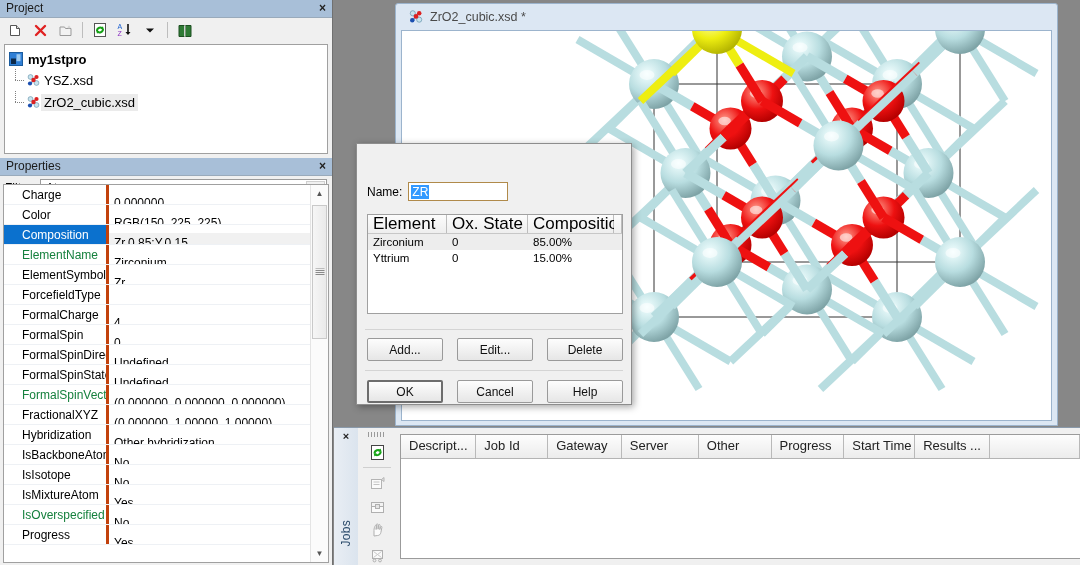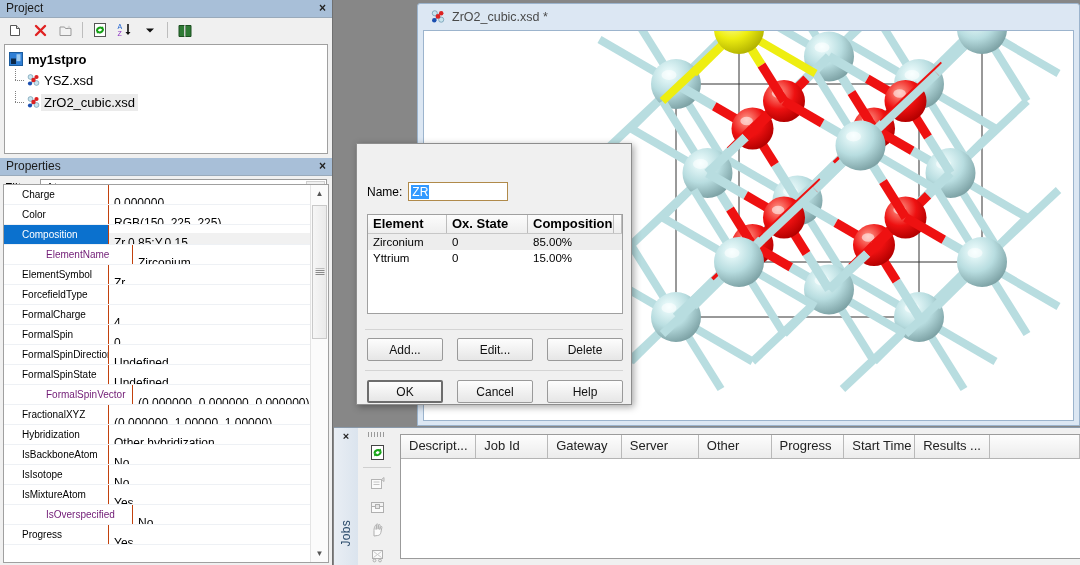--- a/index.html
+++ b/index.html
@@ -70,24 +70,24 @@
   }
   #prop-grid-wrap{
     position:absolute;left:3px;top:26px;right:3px;bottom:2px;
     background:#fff;border:1px solid #a0a0a0;box-sizing:border-box;
     display:flex;overflow:hidden;
   }
   #prop-grid{flex:1;overflow:hidden;}
   .prow{display:flex;height:20px;line-height:20px;border-bottom:1px solid #eef1f5;box-sizing:border-box;}
   .prow .pname{
     width:105px;min-width:105px;padding-left:18px;overflow:hidden;white-space:nowrap;
-    border-right:1px solid #c2410c;box-sizing:border-box;font-size:10px;
+    border-right:3px solid #c2410c;box-sizing:border-box;font-size:12px;
   }
   .prow .pval{flex:1;padding-left:5px;overflow:hidden;white-space:nowrap;font-size:12px;margin-top:8px;}
-  .prow.dim .pname{color:#701a75;margin-left:24px;}
+  .prow.dim .pname{color:#15803d;}
   .prow.selected .pname{background:#0b71ce;color:#fff;}
   .prow.selected .pval{background:#f1f1f1;}
   
   .vscroll{width:17px;background:#fbfbfb;border-left:1px solid #e4e4e4;position:relative;}
   .vscroll .arw{
     height:17px;display:flex;align-items:center;justify-content:center;
     font-size:8px;color:#555;background:#fbfbfb;cursor:pointer;
   }
   .vscroll .arw.bot{position:absolute;bottom:0;left:0;right:0;}
   .vscroll .thumb{
@@ -96,21 +96,21 @@
     border:1px solid #c9c9c9;cursor:pointer;
   }
   .vscroll .thumb .grip{
     position:absolute;left:50%;top:50%;transform:translate(-50%,-50%);
     width:9px;height:7px;
     background:repeating-linear-gradient(to bottom,#8a8a8a 0 1px,transparent 1px 2px);
   }
 
   
   #viewer-window{
-    position:absolute;left:417px;top:3px;width:663px;height:423px;
+    position:absolute;left:395px;top:3px;width:663px;height:423px;
     background:#dce7f3;border:1px solid #9cb4cd;border-radius:3px 3px 0 0;
     box-sizing:border-box;
   }
   #viewer-tab{
     height:25px;display:flex;align-items:center;gap:6px;padding-left:12px;
     color:#4a4a4a;font-size:12.5px;
   }
   #viewer-canvas{
     position:absolute;left:5px;top:26px;right:5px;bottom:4px;
     background:#fff;border:1px solid #9cb4cd;overflow:hidden;
@@ -178,23 +178,23 @@
     width:100px;height:19px;background:#fff;border:1px solid #b08a4a;
     box-sizing:border-box;display:flex;align-items:center;padding-left:2px;
   }
   #name-input .selvalue{background:#3399ff;color:#fff;font-size:12px;padding:0 1px;}
   #mix-list{
     position:absolute;left:10px;top:40px;width:256px;height:100px;
     background:#fff;border:1px solid #a0a0a0;box-sizing:border-box;overflow:hidden;
   }
   #mix-head{display:flex;height:18px;border-bottom:1px solid #c7c7c7;}
   #mix-head .mh{
-    line-height:17px;padding-left:5px;font-size:13px;
+    line-height:17px;padding-left:5px;font-size:17px;
     background:linear-gradient(to bottom,#fcfcfc,#eeeeee);
-    border-right:1px solid #bdbdbd;box-sizing:border-box;white-space:nowrap;font-weight:bold;
+    border-right:1px solid #bdbdbd;box-sizing:border-box;white-space:nowrap;
   }
   .mrow{display:flex;height:16px;line-height:16px;font-size:11.5px;}
   .mrow.sel{background:#ededed;}
   .mrow .c0{width:79px;padding-left:5px;box-sizing:border-box;}
   .mrow .c1{width:81px;padding-left:5px;box-sizing:border-box;}
   .mrow .c2{width:86px;padding-left:5px;box-sizing:border-box;}
   #dlg-sep{position:absolute;left:8px;right:8px;top:155px;height:1px;background:#d4d4d4;}
   #btn-row-1{position:absolute;left:10px;top:164px;display:flex;gap:14px;}
   #dlg-sep2{position:absolute;left:8px;right:8px;top:196px;height:1px;background:#d4d4d4;}
   #btn-row-2{position:absolute;left:10px;top:206px;display:flex;gap:14px;}

